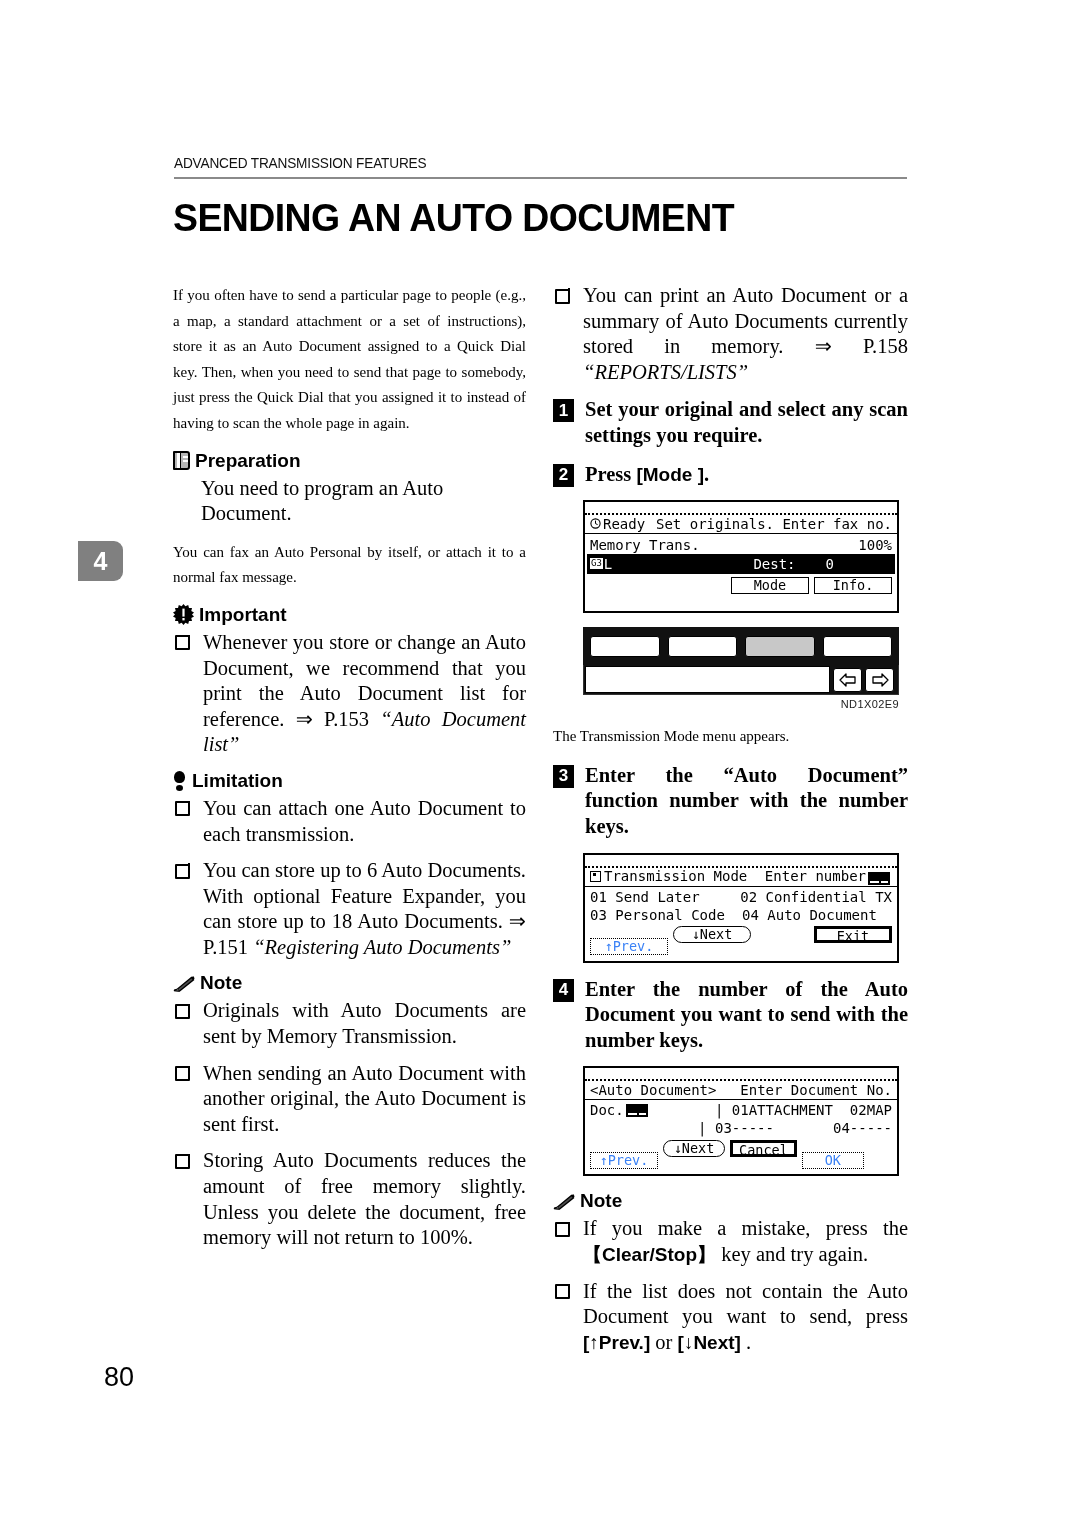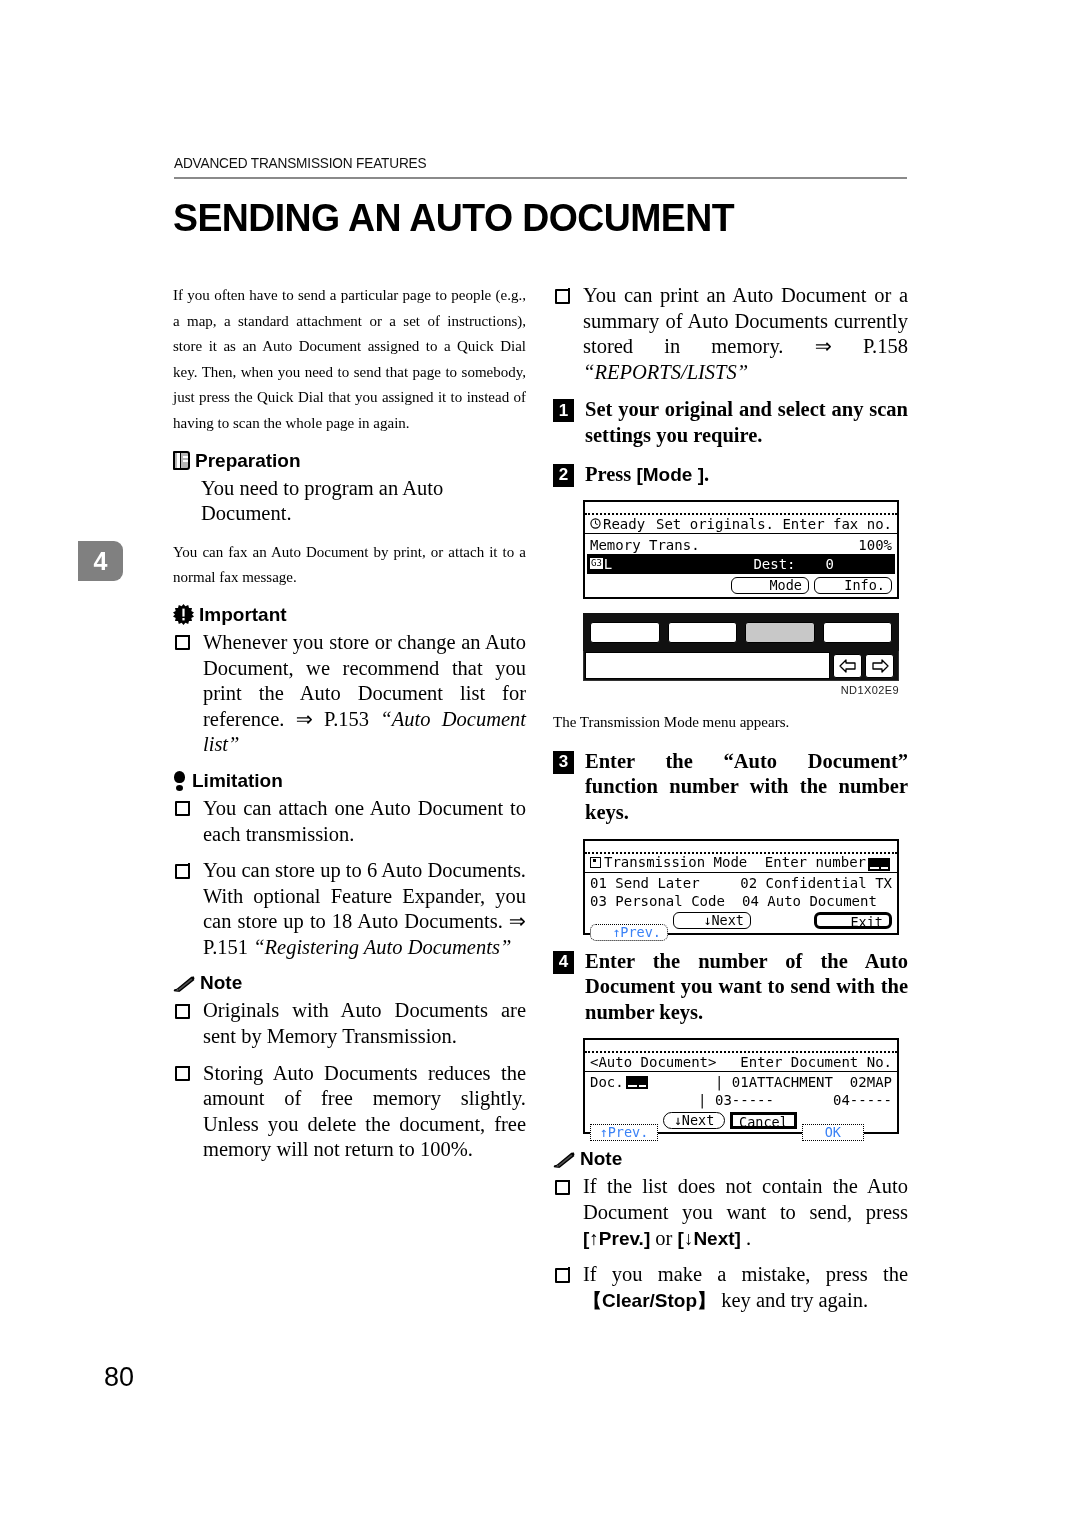--- a/index.html
+++ b/index.html
@@ -252,21 +252,21 @@
   
   .lcd {
     border: 2px solid #000;
     background: #fff;
     width: 316px;
     box-sizing: border-box;
     font-family: "DejaVu Sans Mono", monospace;
     font-size: 14px;
     line-height: 18px;
     margin: 4px 0 14px 30px;
-    padding: 4px 0 2px 0;
+    padding: 4px 0 16px 0;
   }
   .lcd-topgap { height: 7px; }
   .lcd-row {
     display: flex;
     align-items: center;
     padding: 0 5px;
     white-space: pre;
     height: 19px;
     box-sizing: border-box;
   }
@@ -333,21 +333,21 @@
     margin-left: 5px;
     height: 17px;
     line-height: 15px;
     box-sizing: border-box;
     font-size: 13.5px;
     background: #fff;
   }
   .btn.round { border-radius: 9px; }
   .btn.bold { border-width: 3px; }
   .btn.dotted { border-style: dotted; color: #3b82f6; margin-top: 24px; }
-  .btn.wide { min-width: 78px; text-align: right; border-radius: 6px; }
+  .btn.wide { min-width: 78px; text-align: center; }
 
   .lcd-btnrow {
     display: flex;
     align-items: center;
     padding: 1px 5px 0 5px;
     height: 21px;
     box-sizing: border-box;
   }
 
   .menucol { display: flex; padding: 0 5px; white-space: pre; }
@@ -432,21 +432,21 @@
   <div class="col col-left">
 
     <p class="para">If you often have to send a particular page to people (e.g., a map, a standard attachment or a set of instructions), store it as an Auto Document assigned to a Quick Dial key. Then, when you need to send that page to somebody, just press the Quick Dial that you assigned it to instead of having to scan the whole page in again.</p>
 
     <div class="secthead">
       <span class="ico ico-book"></span>
       <span class="lbl">Preparation</span>
     </div>
     <p class="indent-para">You need to program an Auto Document.</p>
 
-    <p class="para">You can fax an Auto Document by print, or attach it to a normal fax message.</p>
+    <p class="para">You can fax an Auto Personal by itself, or attach it to a normal fax message.</p>
 
     <div class="secthead">
       <span class="ico ico-important">
         <svg width="21" height="21" viewBox="0 0 21 21">
           <path d="M10.5 0 L12.4 2.2 L15.2 1.1 L16 4.1 L19 4.1 L18.3 7.1 L21 8.5 L19 10.5
                    L21 12.5 L18.3 13.9 L19 16.9 L16 16.9 L15.2 19.9 L12.4 18.8 L10.5 21
                    L8.6 18.8 L5.8 19.9 L5 16.9 L2 16.9 L2.7 13.9 L0 12.5 L2 10.5
                    L0 8.5 L2.7 7.1 L2 4.1 L5 4.1 L5.8 1.1 L8.6 2.2 Z" fill="#000"></path>
           <rect x="9.4" y="4.6" width="2.2" height="8" fill="#fff"></rect>
           <rect x="9.4" y="14" width="2.2" height="2.4" fill="#fff"></rect>
@@ -483,20 +483,24 @@
           <path d="M18.5 2.5 L20.2 1 L21.6 3.2 L20.5 4.8 Z" fill="#000"></path>
           <path d="M1 15.5 L4.5 14 L6.5 16 Z" fill="#fff" stroke="#000" stroke-width="1"></path>
         </svg>
       </span>
       <span class="lbl">Note</span>
     </div>
     <ul class="blist">
       <li>
         <span class="bsq"></span>
         <span>Originals with Auto Documents are sent by Memory Transmission.</span>
+      </li>
+      <li>
+        <span class="bsq"></span>
+        <span>When sending an Auto Document with another original, the Auto Document is sent first.</span>
       </li>
       <li>
         <span class="bsq"></span>
         <span>Storing Auto Documents reduces the amount of free memory slightly. Unless you delete the document, free memory will not return to 100%.</span>
       </li>
     </ul>
 
   </div>
 
   <div class="col col-right">
@@ -645,23 +649,23 @@
           <path d="M1 15.5 L4.5 14 L18.5 2.5 L20.5 4.8 L6.5 16 Z" fill="#4d4d4d" stroke="#000" stroke-width="1.3"></path>
           <path d="M18.5 2.5 L20.2 1 L21.6 3.2 L20.5 4.8 Z" fill="#000"></path>
           <path d="M1 15.5 L4.5 14 L6.5 16 Z" fill="#fff" stroke="#000" stroke-width="1"></path>
         </svg>
       </span>
       <span class="lbl">Note</span>
     </div>
     <ul class="blist">
       <li>
         <span class="bsq"></span>
+        <span>If you make a mistake, press the </span><span class="keycap">【Clear/Stop】</span><span> key and try again.</span>
+      </li>
+      <li>
+        <span class="bsq"></span>
         <span>If the list does not contain the Auto Document you want to send, press </span><span class="keycap">[↑Prev.]</span><span> or </span><span class="keycap">[↓Next]</span><span> .</span>
       </li>
-      <li>
-        <span class="bsq"></span>
-        <span>If you make a mistake, press the </span><span class="keycap">【Clear/Stop】</span><span> key and try again.</span>
-      </li>
     </ul>
 
   </div>
 
 </div>
 
 </body></html>

